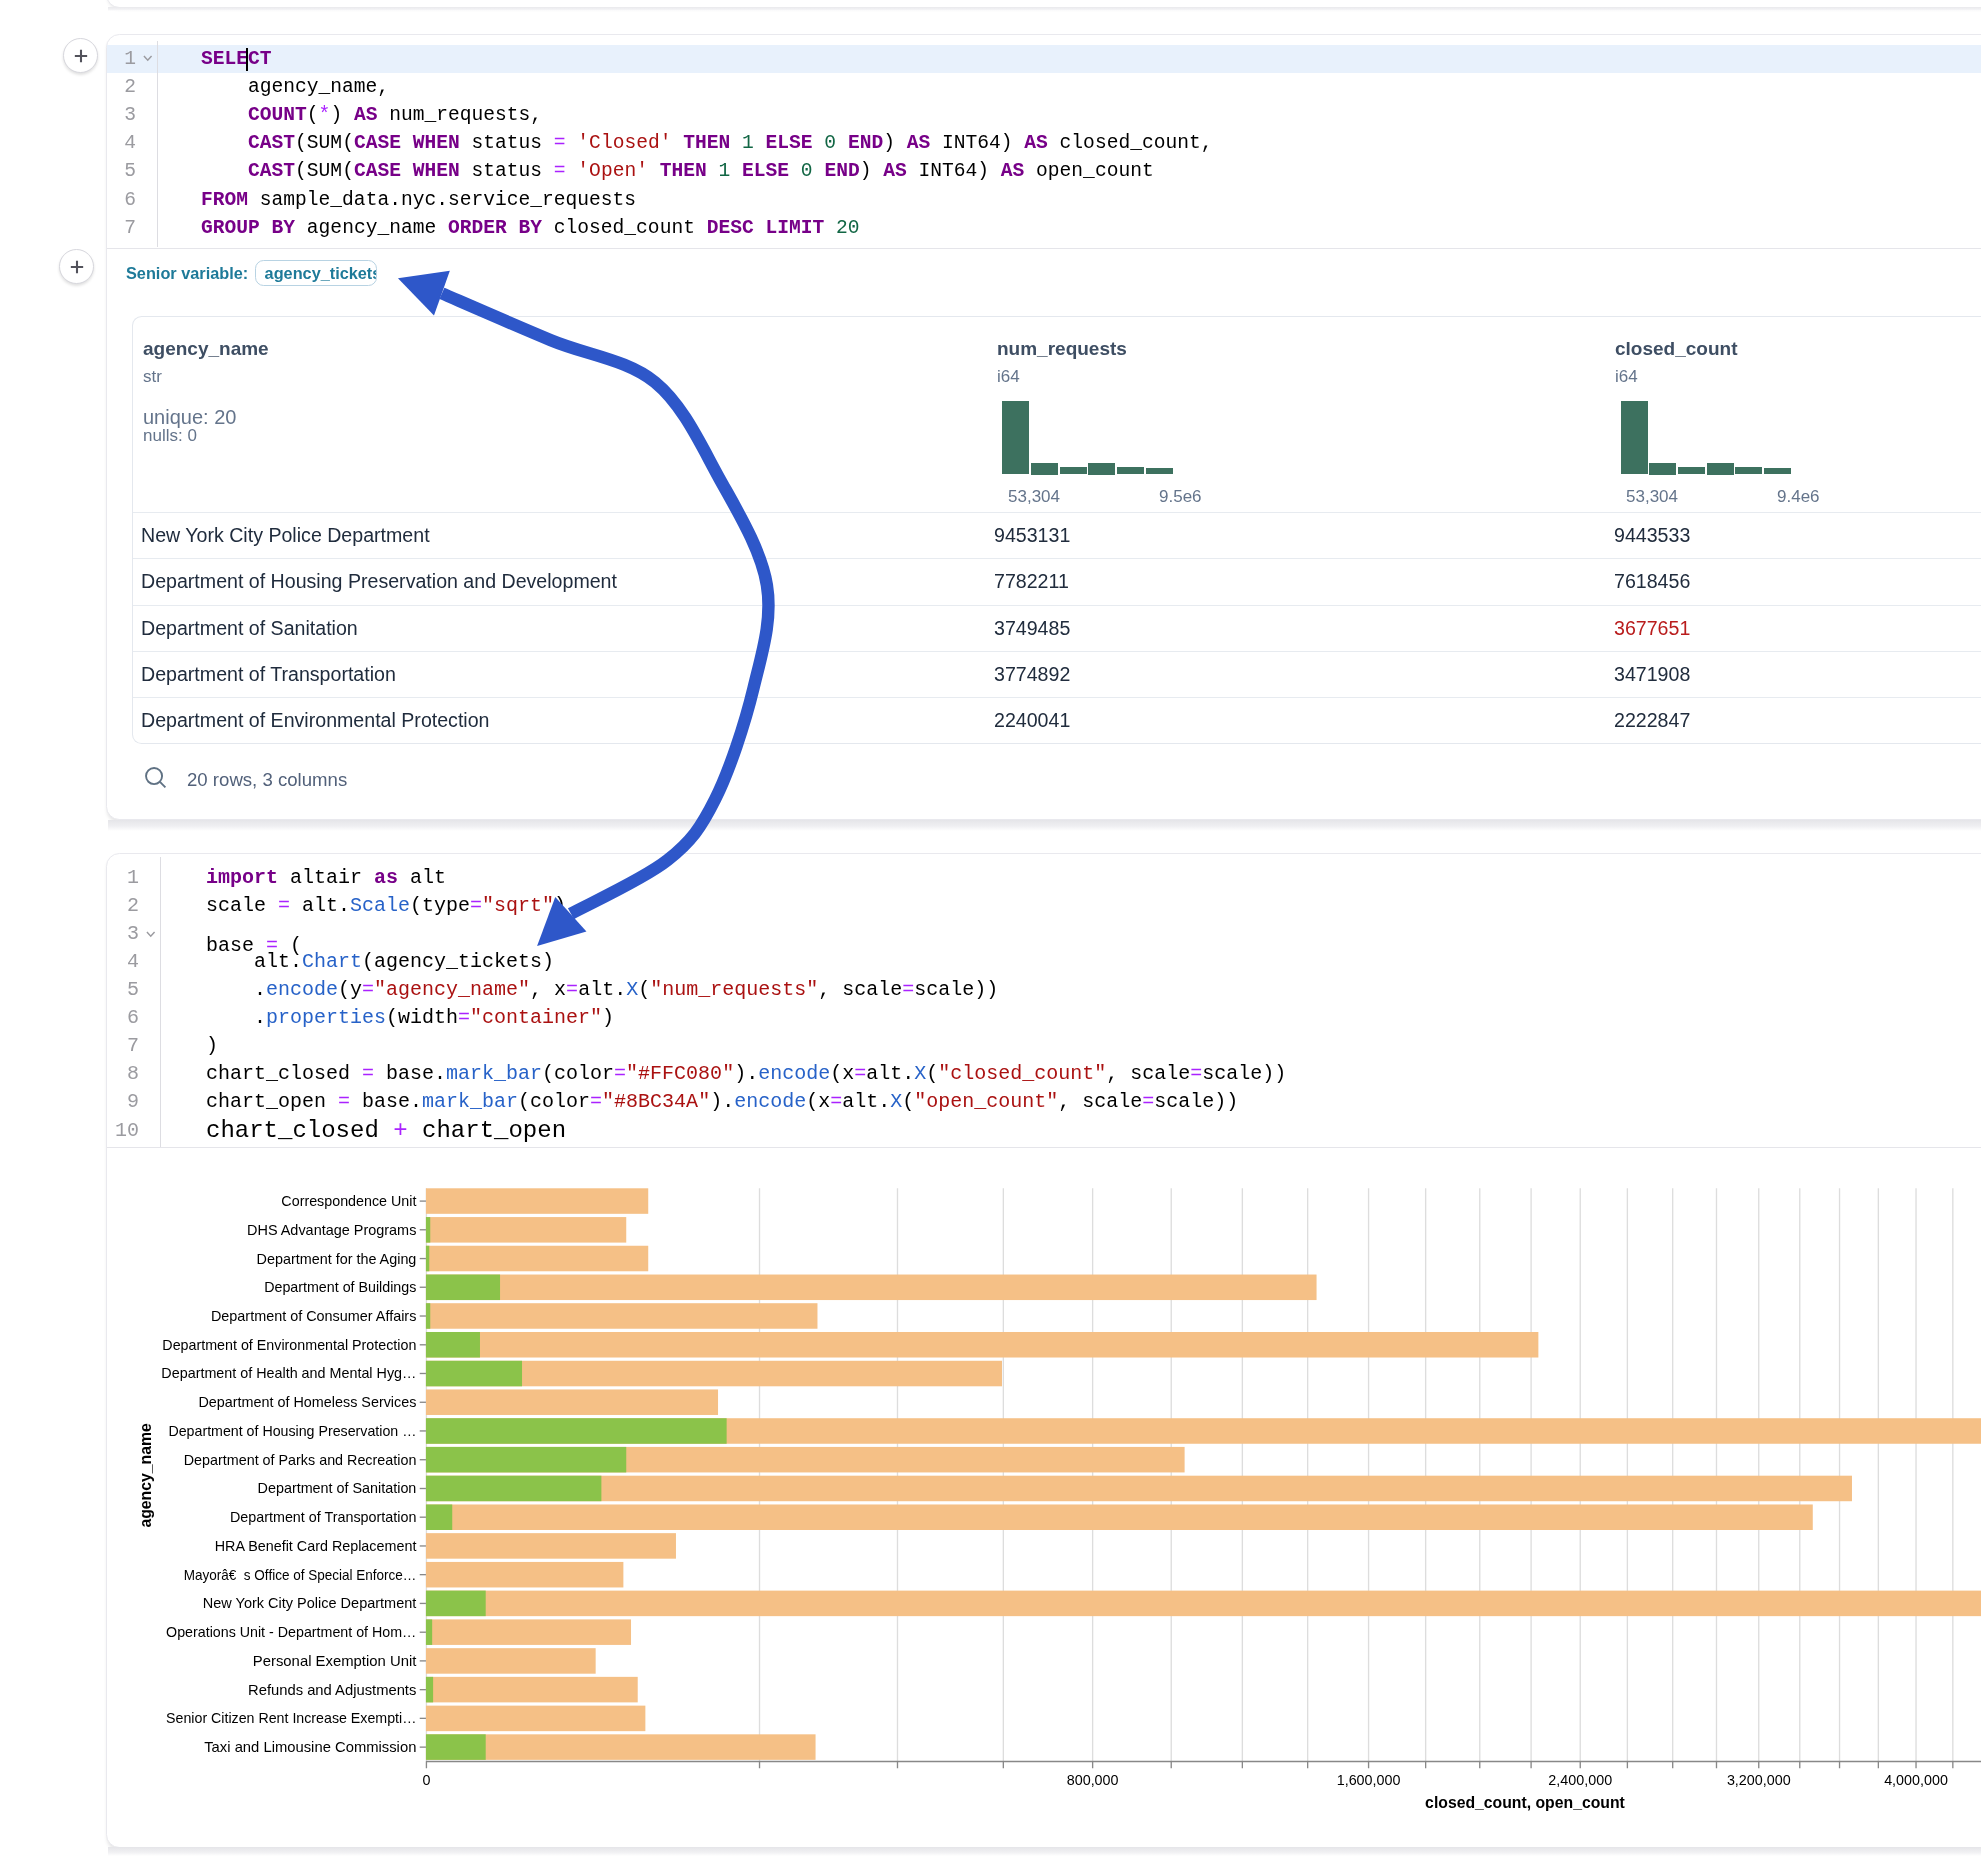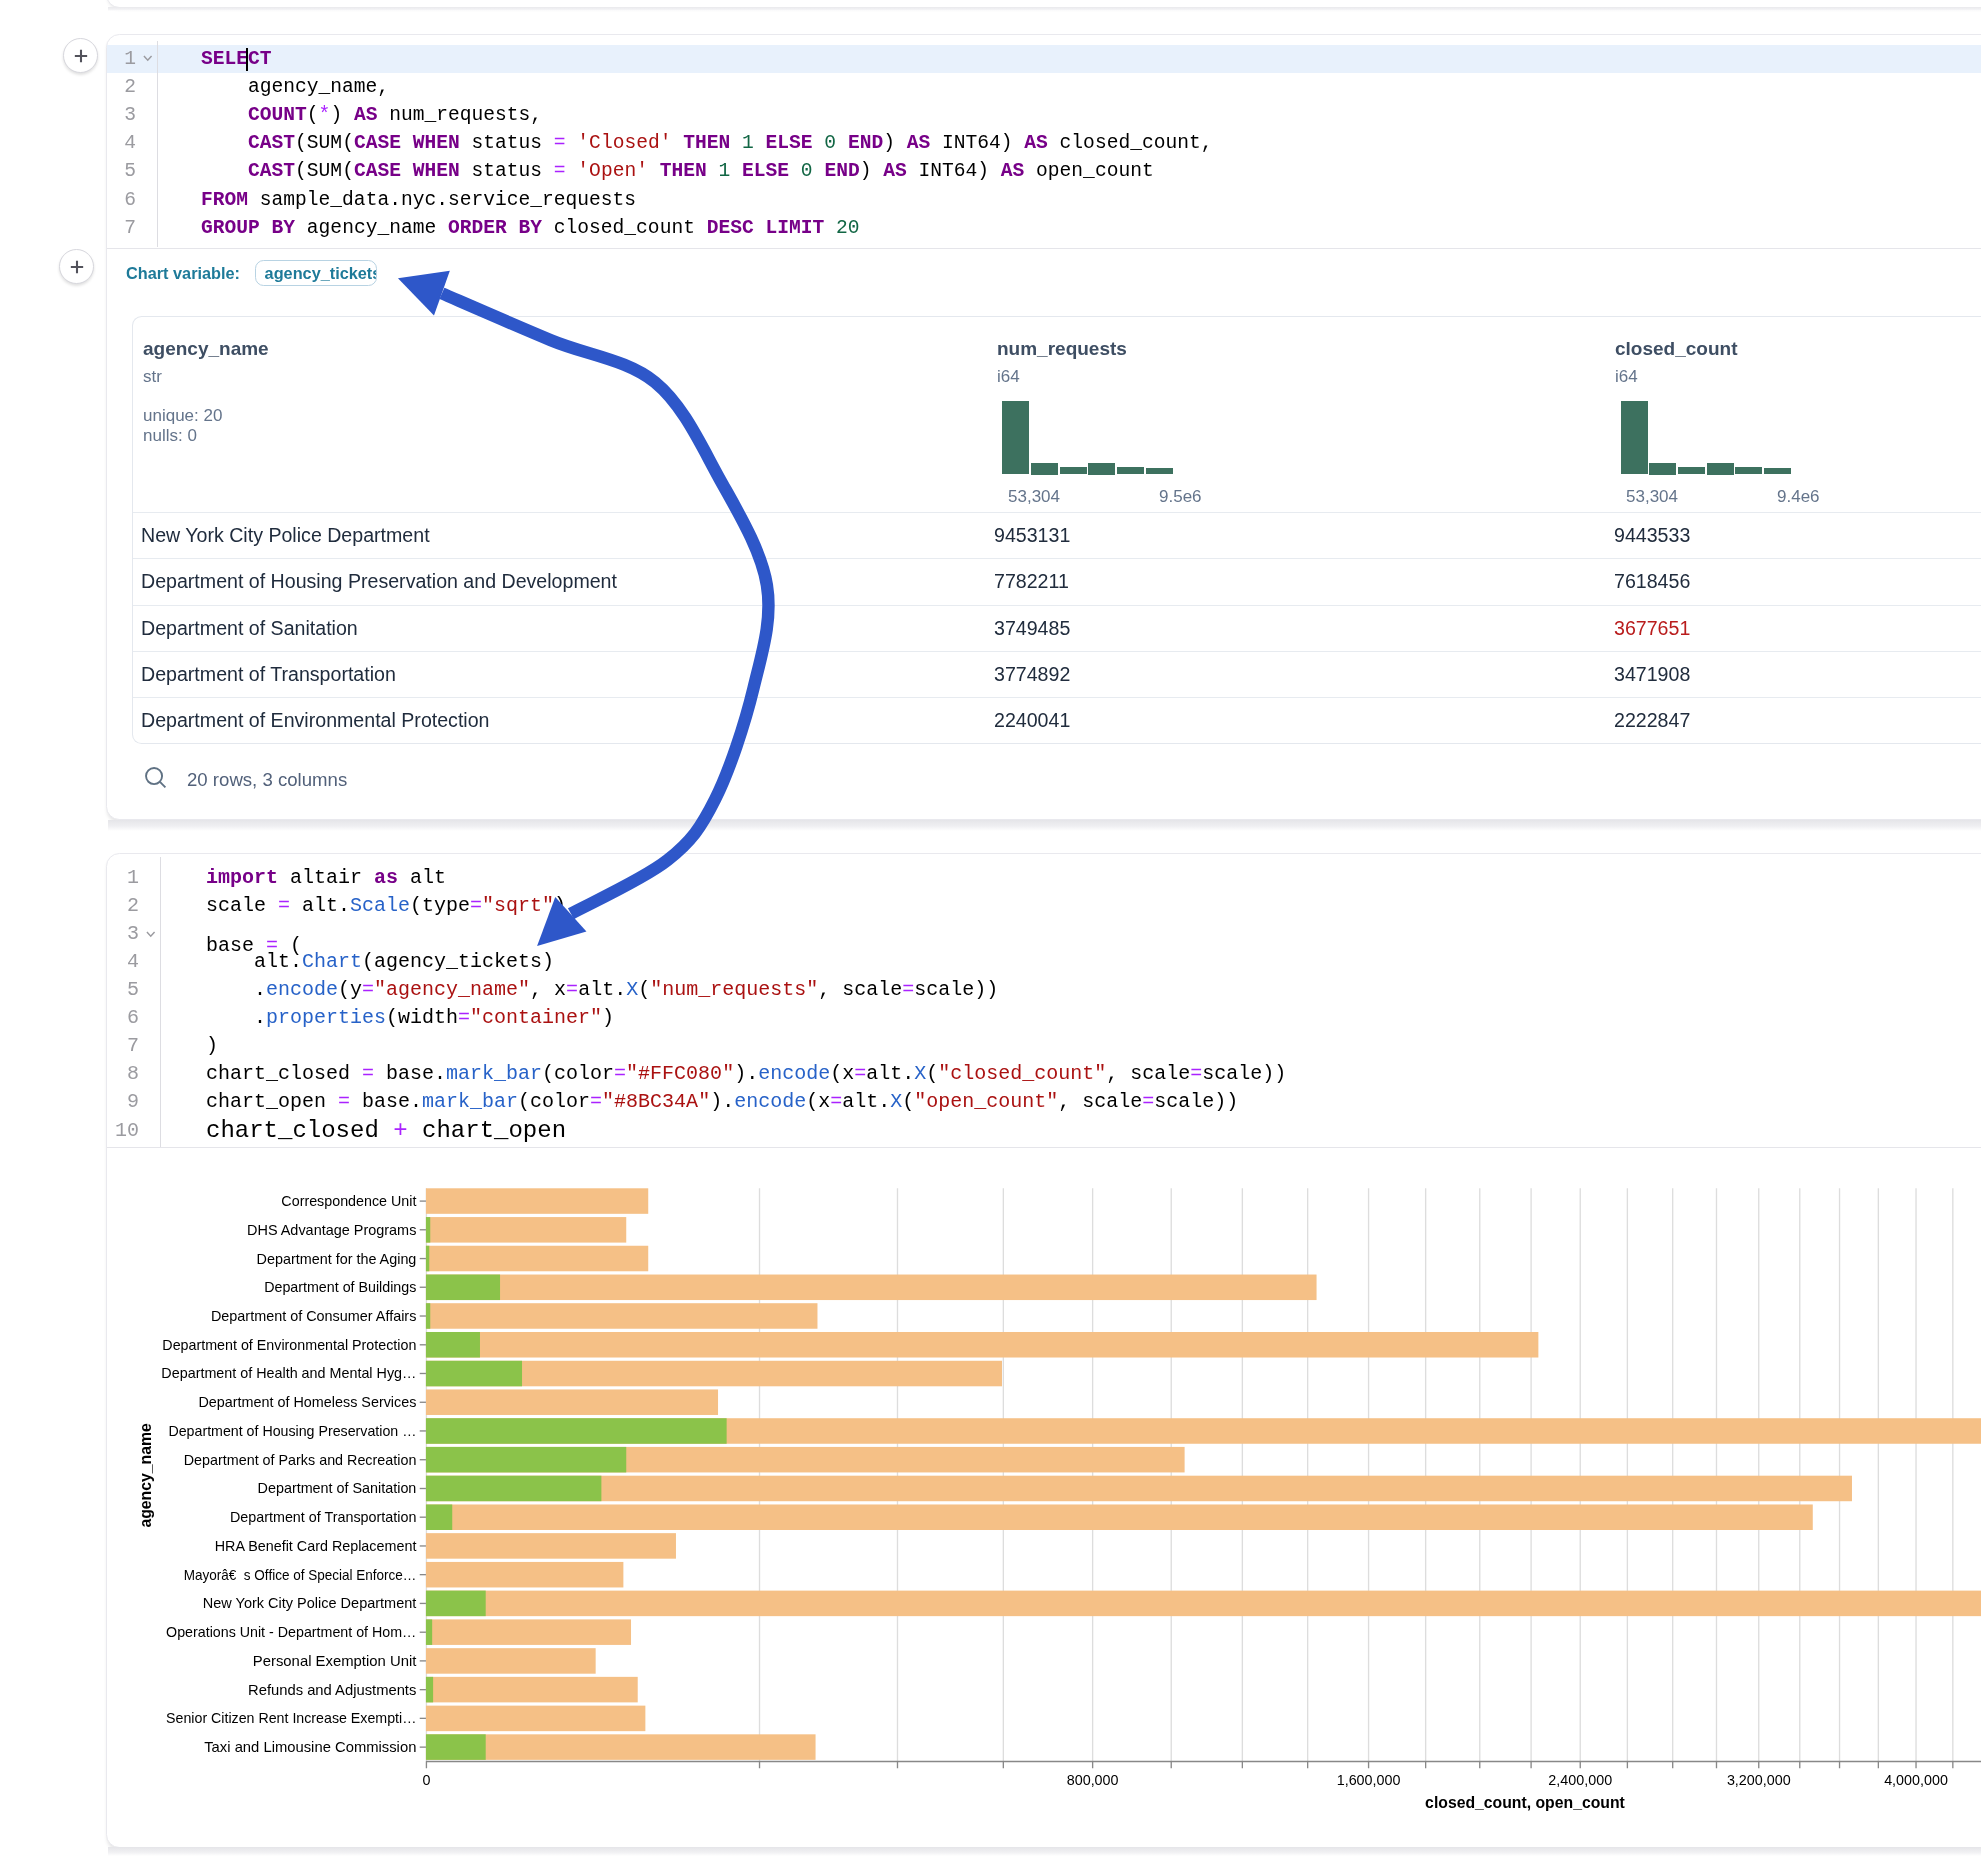--- a/index.html
+++ b/index.html
@@ -36,26 +36,26 @@
 <div class="gnum" style="top:186px;left:79px;font-size:19.6px">6</div>
 <div class="cl" style="top:186px;left:164px;font-size:19.6px"><span class="kw">FROM</span><span>&nbsp;sample_data.nyc.service_requests</span></div>
 <div class="gnum" style="top:214px;left:79px;font-size:19.6px">7</div>
 <div class="cl" style="top:214px;left:164px;font-size:19.6px"><span class="kw">GROUP</span><span>&nbsp;</span><span class="kw">BY</span><span>&nbsp;agency_name&nbsp;</span><span class="kw">ORDER</span><span>&nbsp;</span><span class="kw">BY</span><span>&nbsp;closed_count&nbsp;</span><span class="kw">DESC</span><span>&nbsp;</span><span class="kw">LIMIT</span><span>&nbsp;</span><span class="nu">20</span></div>
 <div style="position:absolute;left:246px;top:48px;width:1.9px;height:23px;background:#000"></div>
 <svg style="position:absolute;left:142px;top:54px" width="11.5" height="8.6" viewBox="0 0 12 9">
     <path d="M2 2 L6 6.5 L10 2" stroke="#9b9ba0" stroke-width="1.5" fill="none"></path>
   </svg>
 <div class="vline" style="left:157px;top:41px;height:206px"></div>
 <div class="hline" style="left:107px;top:248px;width:1874px"></div>
-<div style="position:absolute;left:126px;top:264px;font-size:16.3px;font-weight:bold;color:#1e7a99">Chart variable:</div>
+<div style="position:absolute;left:126px;top:264px;font-size:16.3px;font-weight:bold;color:#1e7a99">Senior variable:</div>
 <div style="position:absolute;left:255px;top:260px;width:111px;height:24px;border:1.9px solid #b8d3e3;border-radius:8.6px;overflow:hidden;font-size:16.3px;font-weight:bold;color:#1e7a99;line-height:24px;padding-left:8.6px;white-space:nowrap">agency_tickets</div>
 <div style="position:absolute;left:132px;top:316px;width:1850px;height:426px;border:1px solid #e4e8ee;border-radius:9.6px 0 0 9.6px;border-right:none"></div>
 <div style="position:absolute;left:143px;top:338px;font-size:19px;font-weight:bold;color:#3e4e63">agency_name</div>
 <div style="position:absolute;left:143px;top:367px;font-size:17px;color:#64748b">str</div>
-<div style="position:absolute;left:143px;top:406px;font-size:17px;color:#64748b">unique: 20</div>
+<div style="position:absolute;left:143px;top:406px;font-size:20px;color:#64748b">unique: 20</div>
 <div style="position:absolute;left:143px;top:426px;font-size:17px;color:#64748b">nulls: 0</div>
 <div style="position:absolute;left:997px;top:338px;font-size:19px;font-weight:bold;color:#3e4e63">num_requests</div>
 <div style="position:absolute;left:997px;top:367px;font-size:17px;color:#64748b">i64</div>
 <div style="position:absolute;left:1002px;top:401px;width:27px;height:73px;background:#3d715f"></div>
 <div style="position:absolute;left:1031px;top:463px;width:27px;height:11.5px;background:#3d715f"></div>
 <div style="position:absolute;left:1060px;top:467px;width:27px;height:6.7px;background:#3d715f"></div>
 <div style="position:absolute;left:1088px;top:463px;width:27px;height:11.5px;background:#3d715f"></div>
 <div style="position:absolute;left:1117px;top:467px;width:27px;height:6.7px;background:#3d715f"></div>
 <div style="position:absolute;left:1146px;top:468px;width:27px;height:5.7px;background:#3d715f"></div>
 <div style="position:absolute;left:1008px;top:487px;font-size:17px;color:#64748b">53,304</div>

